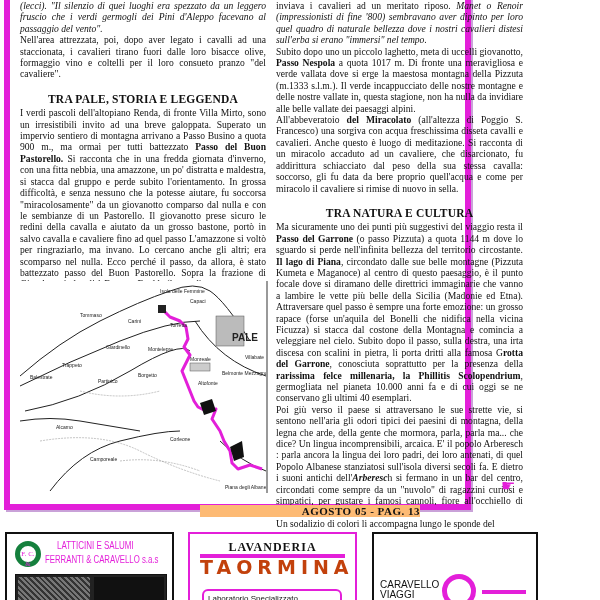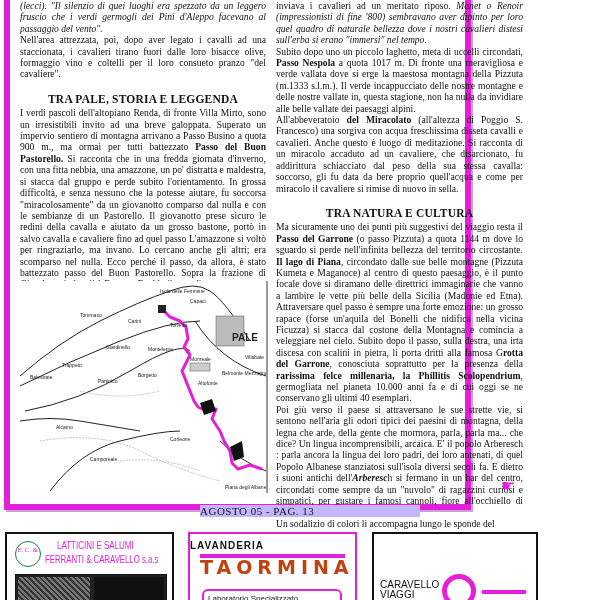--- a/index.html
+++ b/index.html
@@ -14,35 +14,35 @@
   .col p { margin:0; }
   .col .ital { font-style:italic; }
   .col b { font-weight:bold; }
   .head { text-align:center; font-weight:bold; font-size:11.5px; margin:14px 0 2px 0; letter-spacing:0.2px; }
   .map { position:absolute; left:20px; top:281px; width:246px; height:212px; background:#fff; overflow:hidden;text-align:right; }
   .map-right-line { position:absolute; left:266px; top:281px; width:2px; height:212px; background:#999; }
   .map svg { width:100%; height:100%; }
   .map text { font-family:"Liberation Sans", sans-serif; font-size:5px; fill:#222; }
   .map .big { font-size:10px; font-weight:bold; }
   .pointer { position:absolute; left:501px; top:476px; font-size:16px; color:#e31fd9; }
-  .footer { position:absolute; left:200px; top:505px; width:220px; text-align:left; font-size:11px; letter-spacing:0.5px; background:#c4b5fd; }
+  .footer { position:absolute; left:200px; top:505px; width:220px; text-align:right; font-size:11px; letter-spacing:0.5px; background:#fdba74;font-weight:bold; }
   .footer-bar-l { position:absolute; left:4px; top:505px; width:192px; height:5px; background:#e31fd9; }
   .footer-bar-r { position:absolute; left:350px; top:505px; width:116px; height:5px; background:#e31fd9; }
   .ad { position:absolute; top:532px; height:70px; background:#fff; }
   .ad1 { left:5px; width:165px; border:2px solid #111; }
   .ad2 { left:188px; width:165px; border:2px solid #e31fd9; }
   .ad3 { left:372px; width:162px; border:2px solid #111; }
-  .ad1 .logo { position:absolute; left:8px; top:7px; width:26px; height:26px; border:1px solid #15803d; border-radius:50%;
+  .ad1 .logo { position:absolute; left:8px; top:7px; width:26px; height:26px; border:5px solid #15803d; border-radius:50%;
                color:#e31fd9; font-size:7px; text-align:center; line-height:10px; padding-top:3px; box-sizing:border-box; }
   .ad1 .t1 { position:absolute; left:50px; top:6px; color:#e31fd9; font-family:"Liberation Sans", sans-serif; font-size:10px; transform:scaleX(0.8); transform-origin:left; }
   .ad1 .t2 { position:absolute; left:38px; top:20px; color:#e31fd9; font-family:"Liberation Sans", sans-serif; font-size:10px; transform:scaleX(0.78); transform-origin:left; white-space:nowrap; }
   .ad1 .photos { position:absolute; left:8px; top:40px; width:150px; height:30px; border:1px solid #111; background:#222; }
   .ad1 .photo1 { position:absolute; left:2px; top:2px; width:72px; height:28px; background:repeating-linear-gradient(45deg,#777 0 2px,#333 2px 4px); }
   .ad1 .photo2 { position:absolute; left:78px; top:2px; width:70px; height:28px; background:#111; }
-  .ad2 .lav { position:absolute; left:0; width:100%; top:6px; text-align:left; font-family:Liberation Sans, sans-serif; font-weight:bold; font-size:10px; letter-spacing:1px; color:#111; }
+  .ad2 .lav { position:absolute; left:0; width:100%; top:6px; text-align:center; font-family:Liberation Serif, serif; font-weight:bold; font-size:12px; letter-spacing:1px; color:#111; }
   .ad2 .bar { position:absolute; left:10px; top:20px; width:145px; height:4px; background:#e31fd9; }
   .ad2 .taor { position:absolute; left:10px; top:22px; width:145px; text-align:center; font-family:"DejaVu Sans", sans-serif; font-weight:bold; font-size:19px; letter-spacing:5px; color:#c2410c; }
   .ad2 .lab { position:absolute; left:12px; top:55px; width:140px; height:18px; border:2px solid #e31fd9; border-radius:6px;
               font-family:"Liberation Sans", sans-serif; font-size:8px; padding:3px 4px 0 4px; box-sizing:border-box; white-space:nowrap; overflow:hidden; }
   .ad3 .fris { position:absolute; left:6px; top:46px; font-family:"Liberation Sans", sans-serif; font-size:10px; color:#111; line-height:10px; }
   .ad3 .sym { position:absolute; left:68px; top:40px; width:34px; height:34px; border:5px solid #e31fd9; border-radius:50%; box-sizing:border-box; }
   .ad3 .dash { position:absolute; left:108px; top:56px; width:44px; height:4px; background:#e31fd9; }
 </style>
 </head>
 <body>
@@ -51,21 +51,21 @@
 
 <div class="col col-left">
   <p class="ital">(lecci). "Il silenzio di quei luoghi era spezzato da un leggero fruscio che i verdi germogli dei Pini d'Aleppo facevano al passaggio del vento".</p>
   <p>Nell'area attrezzata, poi, dopo aver legato i cavalli ad una staccionata, i cavalieri tirano fuori dalle loro bisacce olive, formaggio vino e coltelli per il loro consueto pranzo "del cavaliere".</p>
   <div class="head">TRA PALE, STORIA E LEGGENDA</div>
   <p><span>I verdi pascoli dell'altopiano Renda, di fronte Villa Mirto, sono un irresistibili invito ad una breve galoppata. Superato un impervio sentiero di montagna arrivano a Passo Busino a quota 900 m., ma ormai per tutti battezzato </span><b>Passo del Buon Pastorello.</b><span> Si racconta che in una fredda giornata d'inverno, con una fitta nebbia, una amazzone, un po' distratta e maldestra, si stacca dal gruppo e perde subito l'orientamento. In grossa difficoltà, e senza nessuno che la potesse aiutare, fu soccorsa "miracolosamente" da un giovanotto comparso dal nulla e con le sembianze di un Pastorello. Il giovanotto prese sicuro le redini della cavalla e aiutato da un grosso bastone, portò in salvo cavalla e cavaliere fino ad quel passo L'amazzone si voltò per ringraziarlo, ma invano. Lo cercano anche gli altri; era scomparso nel nulla. Ecco perché il passo, da allora, è stato battezzato passo del Buon Pastorello. Sopra la frazione di Giacalone, in località Fontana Fredda (luogo di</span></p>
 </div>
 
 <div class="col col-right">
   <p><span>inviava i cavalieri ad un meritato riposo. </span><span class="ital">Manet o Renoir (impressionisti di fine '800) sembravano aver dipinto per loro quel quadro di naturale bellezza dove i nostri cavalieri distesi sull'erba si erano "immersi" nel tempo.</span></p>
-  <p><span>Subito dopo uno un piccolo laghetto, meta di uccelli circondati, </span><b>Passo Nespola</b><span> a quota 1017 m. Di fronte una meravigliosa e verde vallata dove si erge la maestosa montagna della Pizzuta (m.1333 s.l.m.). Il verde incappucciato delle nostre montagne e delle nostre vallate in, questa stagione, non ha nulla da invidiare alle belle vallate dei paesaggi alpini.</span></p>
+  <p><span>Subito dopo uno un piccolo laghetto, meta di uccelli giovanotto, </span><b>Passo Nespola</b><span> a quota 1017 m. Di fronte una meravigliosa e verde vallata dove si erge la maestosa montagna della Pizzuta (m.1333 s.l.m.). Il verde incappucciato delle nostre montagne e delle nostre vallate in, questa stagione, non ha nulla da invidiare alle belle vallate dei paesaggi alpini.</span></p>
   <p><span>All'abbeveratoio </span><b>del Miracolato</b><span> (all'altezza di Poggio S. Francesco) una sorgiva con acqua freschissima disseta cavalli e cavalieri. Anche questo è luogo di meditazione. Si racconta di un miracolo accaduto ad un cavaliere, che disarcionato, fu addirittura schiacciato dal peso della sua stessa cavalla: soccorso, gli fu data da bere proprio quell'acqua e come per miracolo il cavaliere si rimise di nuovo in sella.</span></p>
   <div class="head">TRA NATURA E CULTURA</div>
   <p><span>Ma sicuramente uno dei punti più suggestivi del viaggio resta il </span><b>Passo del Garrone</b><span> (o passo Pizzuta) a quota 1144 m dove lo sguardo si perde nell'infinita bellezza del territorio circostante. </span><b>Il lago di Piana</b><span>, circondato dalle sue belle montagne (Pizzuta Kumeta e Maganoce) al centro di questo paesaggio, è il punto focale dove si diramano delle direttrici immaginarie che vanno a lambire le vette più belle della Sicilia (Madonie ed Etna). Attraversare quel passo è sempre una forte emozione: un grosso rapace (forse un'aquila del Bonelli che nidifica nella vicina Ficuzza) si stacca dal costone della Montagna e comincia a veleggiare nel cielo. Subito dopo il passo, sulla destra, una irta discesa con scalini in pietra, li porta dritti alla famosa G</span><b>rotta del Garrone</b><span>, conosciuta soprattutto per la presenza della </span><b>rarissima felce millenaria, la Phillitis Scolopendrium</b><span>, germogliata nel pianeta 10.000 anni fa e di cui oggi se ne conservano gli ultimi 40 esemplari.</span></p>
   <p><span>Poi giù verso il paese si attraversano le sue strette vie, si sentono nell'aria gli odori tipici dei paesini di montagna, della legna che arde, della gente che mormora, parla, parla ma... che dice? Un lingua incomprensibili, arcaica. E' il popolo Arberesch : parla ancora la lingua dei loro padri, dei loro antenati, di quel Popolo Albanese stanziatosi sull'isola diversi secoli fa. E dietro i suoni antichi dell'</span><b class="ital">Arberesc</b><span>h si fermano in un bar del centro, circondati come sempre da un "nuvolo" di ragazzini curiosi e simpatici, per gustare i famosi cannoli, fiore all'occhiello di questa piccola comunità.</span></p>
   <p>Un sodalizio di colori li accompagna lungo le sponde del</p>
 </div>
 
 <div class="map">
   <svg viewBox="0 0 246 212">
     <g stroke="#222" stroke-width="1" fill="none">

